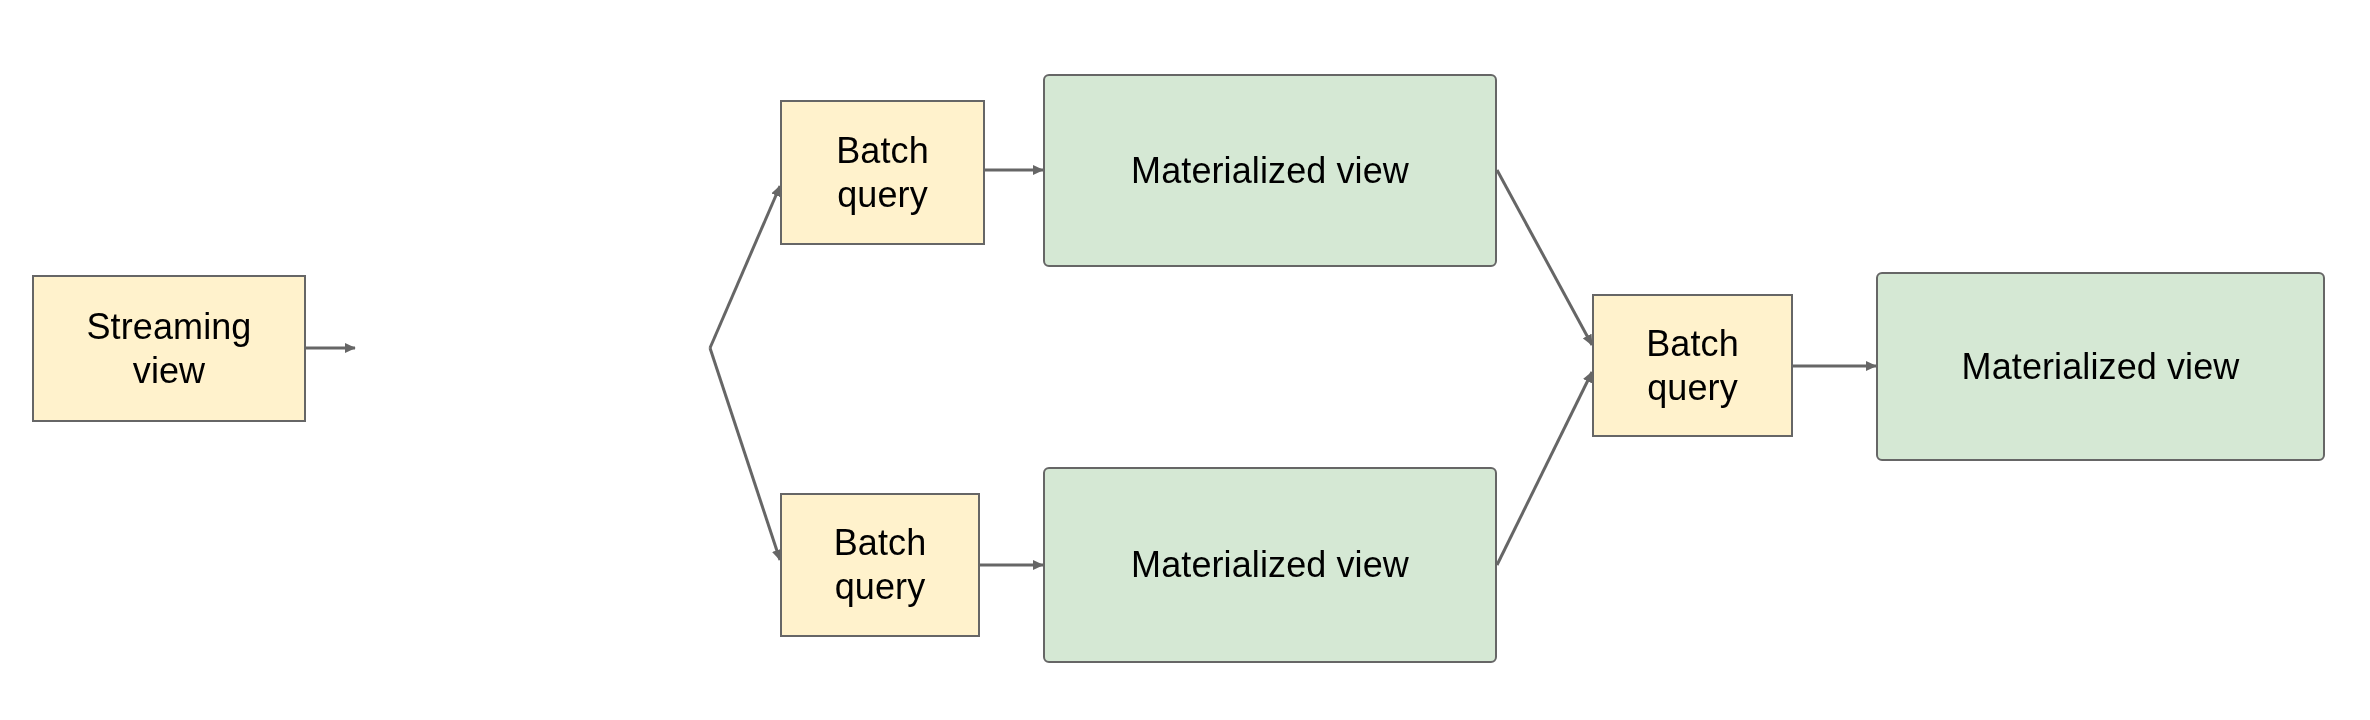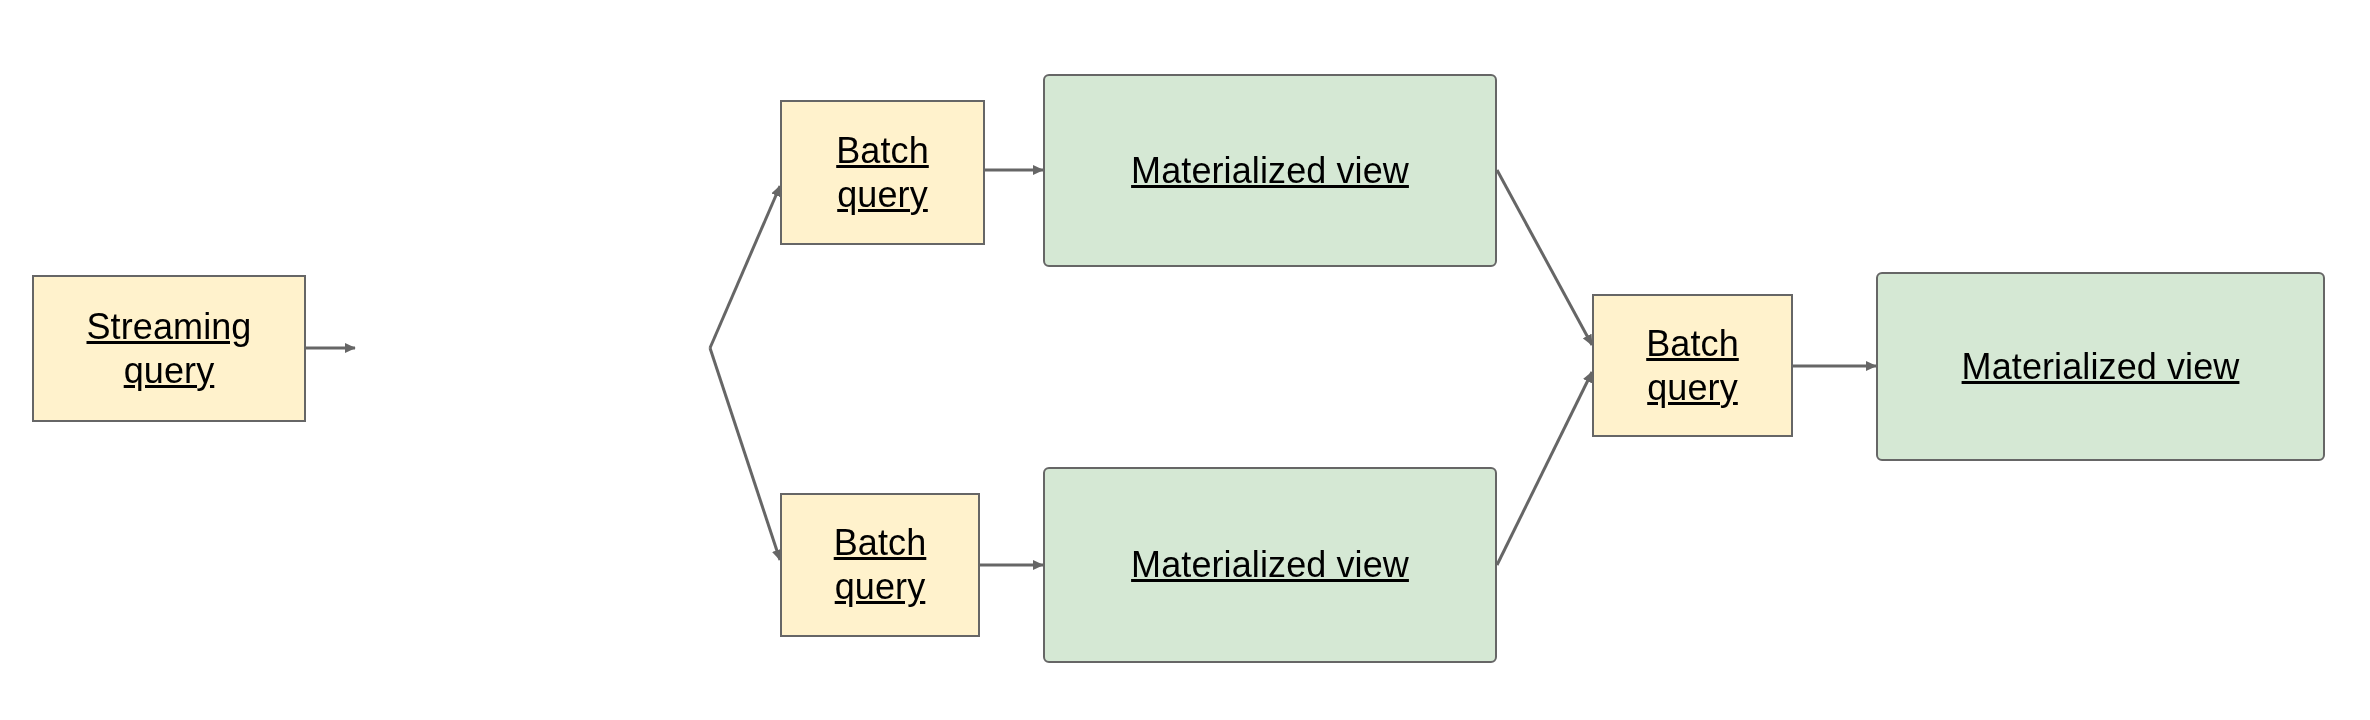--- a/index.html
+++ b/index.html
@@ -31,21 +31,20 @@
     box-sizing: border-box;
     display: flex;
     align-items: center;
     justify-content: center;
     text-align: center;
     color: #000000;
     font-size: 36px;
     line-height: 1.22;
     letter-spacing: 0.1px;
     border: 2px solid #666666;
-    text-decoration: underline;
   }
   .node-rect {
     background: #fff2cc;
     border-radius: 0;
   }
   .node-rounded {
     background: #d5e8d4;
     border-radius: 6px;
   }
   .node-label {
@@ -72,21 +71,21 @@
         <path d="M 985 170 L 1043 170" marker-end="url(#arrowhead)" stroke="#666666"></path>
         <path d="M 980 565 L 1043 565" marker-end="url(#arrowhead)" stroke="#666666"></path>
         <path d="M 1497 170 L 1592 345" marker-end="url(#arrowhead)" stroke="#666666"></path>
         <path d="M 1497 565 L 1592 372" marker-end="url(#arrowhead)" stroke="#666666"></path>
         <path d="M 1793 366 L 1876 366" marker-end="url(#arrowhead)" stroke="#666666"></path>
       </g>
   </svg>
 
   <div class="node node-rect" style="left: 32px; top: 275px; width: 274px; height: 147px; background: rgb(255, 242, 204); border-color: rgb(102, 102, 102); color: rgb(0, 0, 0);">
     <span class="node-label">Streaming
-query</span>
+view</span>
   </div>
 
 
   <div class="node node-rect" style="left: 780px; top: 100px; width: 205px; height: 145px; background: rgb(255, 242, 204); border-color: rgb(102, 102, 102); color: rgb(0, 0, 0);">
     <span class="node-label">Batch
 query</span>
   </div>
 
   <div class="node node-rounded" style="left: 1043px; top: 74px; width: 454px; height: 193px; background: rgb(213, 232, 212); border-color: rgb(102, 102, 102); color: rgb(0, 0, 0);">
     <span class="node-label">Materialized view</span>

